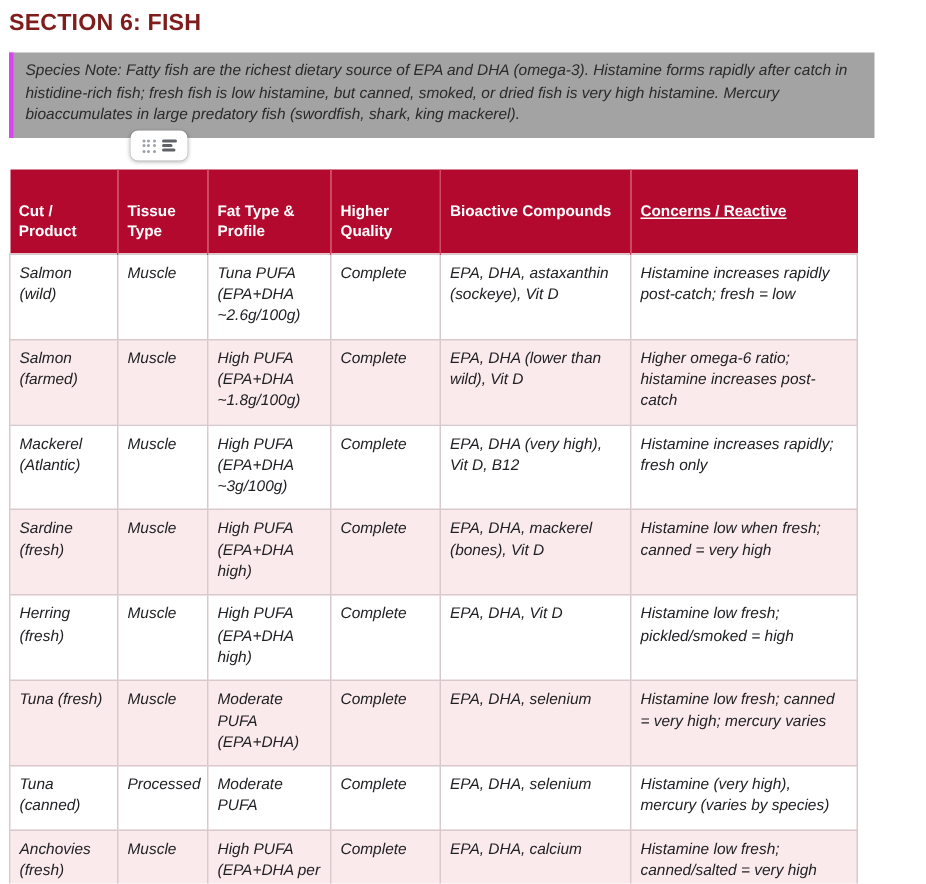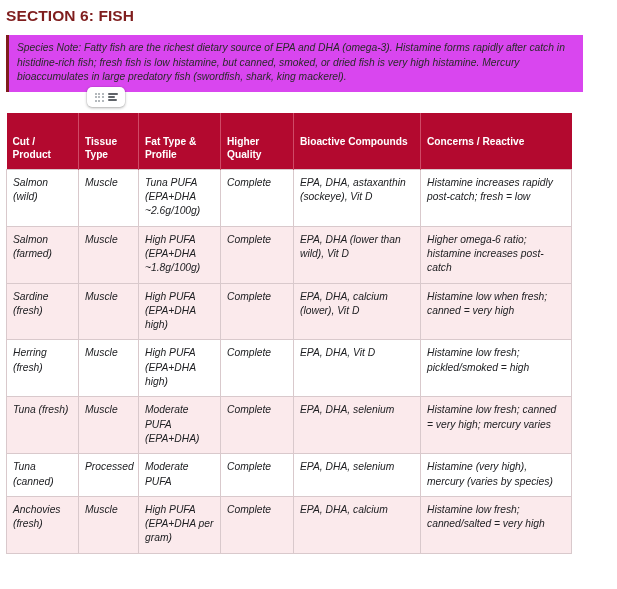--- a/index.html
+++ b/index.html
@@ -30,22 +30,22 @@
     font-weight: bold;
     color: #7f1d1d;
     letter-spacing: 0.1px;
     margin: 6px 0 0 6px;
     line-height: 20px;
   }
 
   
   .note-box {
     margin: 9px 34px 0 6px;
-    background: #d946ef;
-    border-left: 3px solid #7f1d1d;
+    background: #a3a3a3;
+    border-left: 3px solid #d946ef;
     padding: 6px 8px 7px 8px;
   }
   .note-text {
     font-size: 10.3px;
     line-height: 14.6px;
     font-style: italic;
     color: #2a2a2a;
     margin: 0;
   }
 
@@ -108,21 +108,21 @@
     background: #b3092f;
     color: #ffffff;
     font-size: 10.2px;
     font-weight: bold;
     line-height: 13px;
     text-align: left;
     vertical-align: top;
     padding: 22px 6px 8px 6px;
     border-right: 1px solid #cf4a66;
   }
-  table.fish-table thead th:last-child { border-right: none; }
+  table.fish-table thead th:last-child { border-right: none; text-decoration: underline; }
 
   table.fish-table tbody td {
     font-size: 10.3px;
     line-height: 14.3px;
     color: #202124;
     vertical-align: top;
     padding: 6px 6px 7px 6px;
     border: 1px solid #d9c9cc;
     background: #ffffff;
     font-style: italic;
@@ -200,26 +200,34 @@
             <td>Histamine increases rapidly post-catch; fresh = low</td>
           </tr>
           <tr class="alt">
             <td>Salmon (farmed)</td>
             <td>Muscle</td>
             <td>High PUFA (EPA+DHA ~1.8g/100g)</td>
             <td>Complete</td>
             <td>EPA, DHA (lower than wild), Vit D</td>
             <td>Higher omega-6 ratio; histamine increases post-catch</td>
           </tr>
+          <tr>
+            <td>Mackerel (Atlantic)</td>
+            <td>Muscle</td>
+            <td>High PUFA (EPA+DHA ~3g/100g)</td>
+            <td>Complete</td>
+            <td>EPA, DHA (very high), Vit D, B12</td>
+            <td>Histamine increases rapidly; fresh only</td>
+          </tr>
           <tr class="alt">
             <td>Sardine (fresh)</td>
             <td>Muscle</td>
             <td>High PUFA (EPA+DHA high)</td>
             <td>Complete</td>
-            <td>EPA, DHA, calcium (lower), Vit D</td>
+            <td>EPA, DHA, mackerel (bones), Vit D</td>
             <td>Histamine low when fresh; canned = very high</td>
           </tr>
           <tr>
             <td>Herring (fresh)</td>
             <td>Muscle</td>
             <td>High PUFA (EPA+DHA high)</td>
             <td>Complete</td>
             <td>EPA, DHA, Vit D</td>
             <td>Histamine low fresh; pickled/smoked = high</td>
           </tr>

